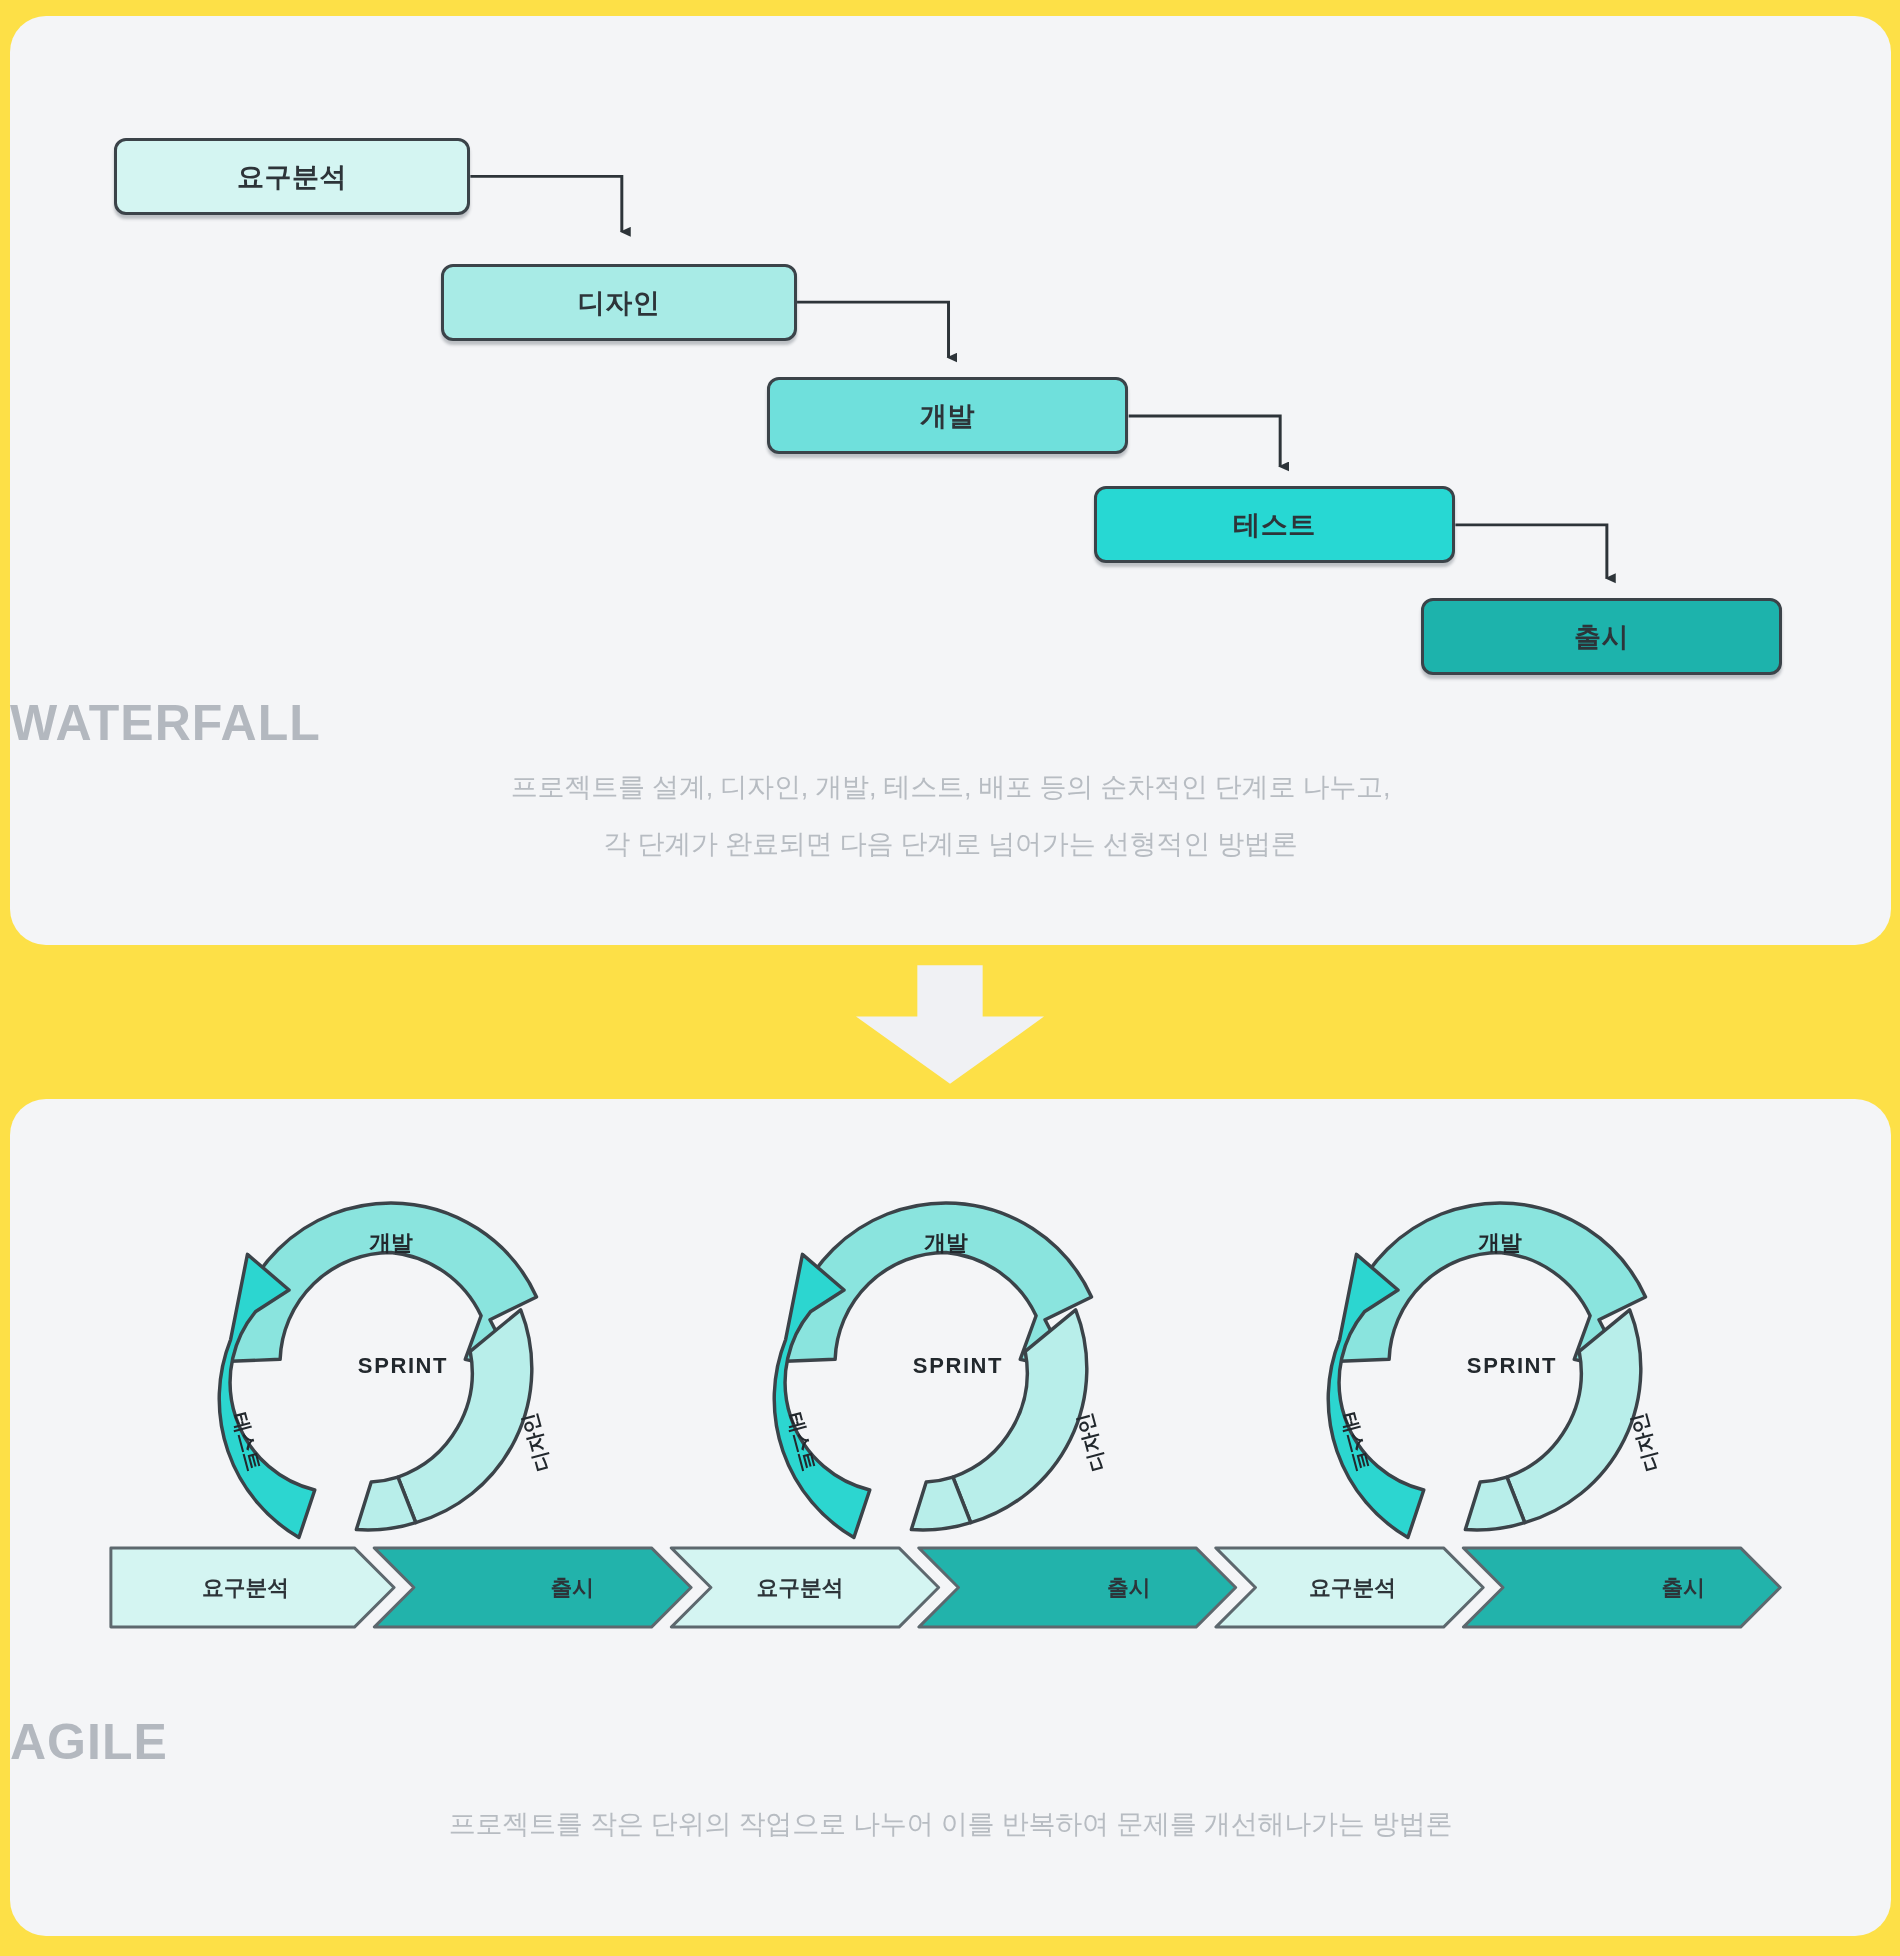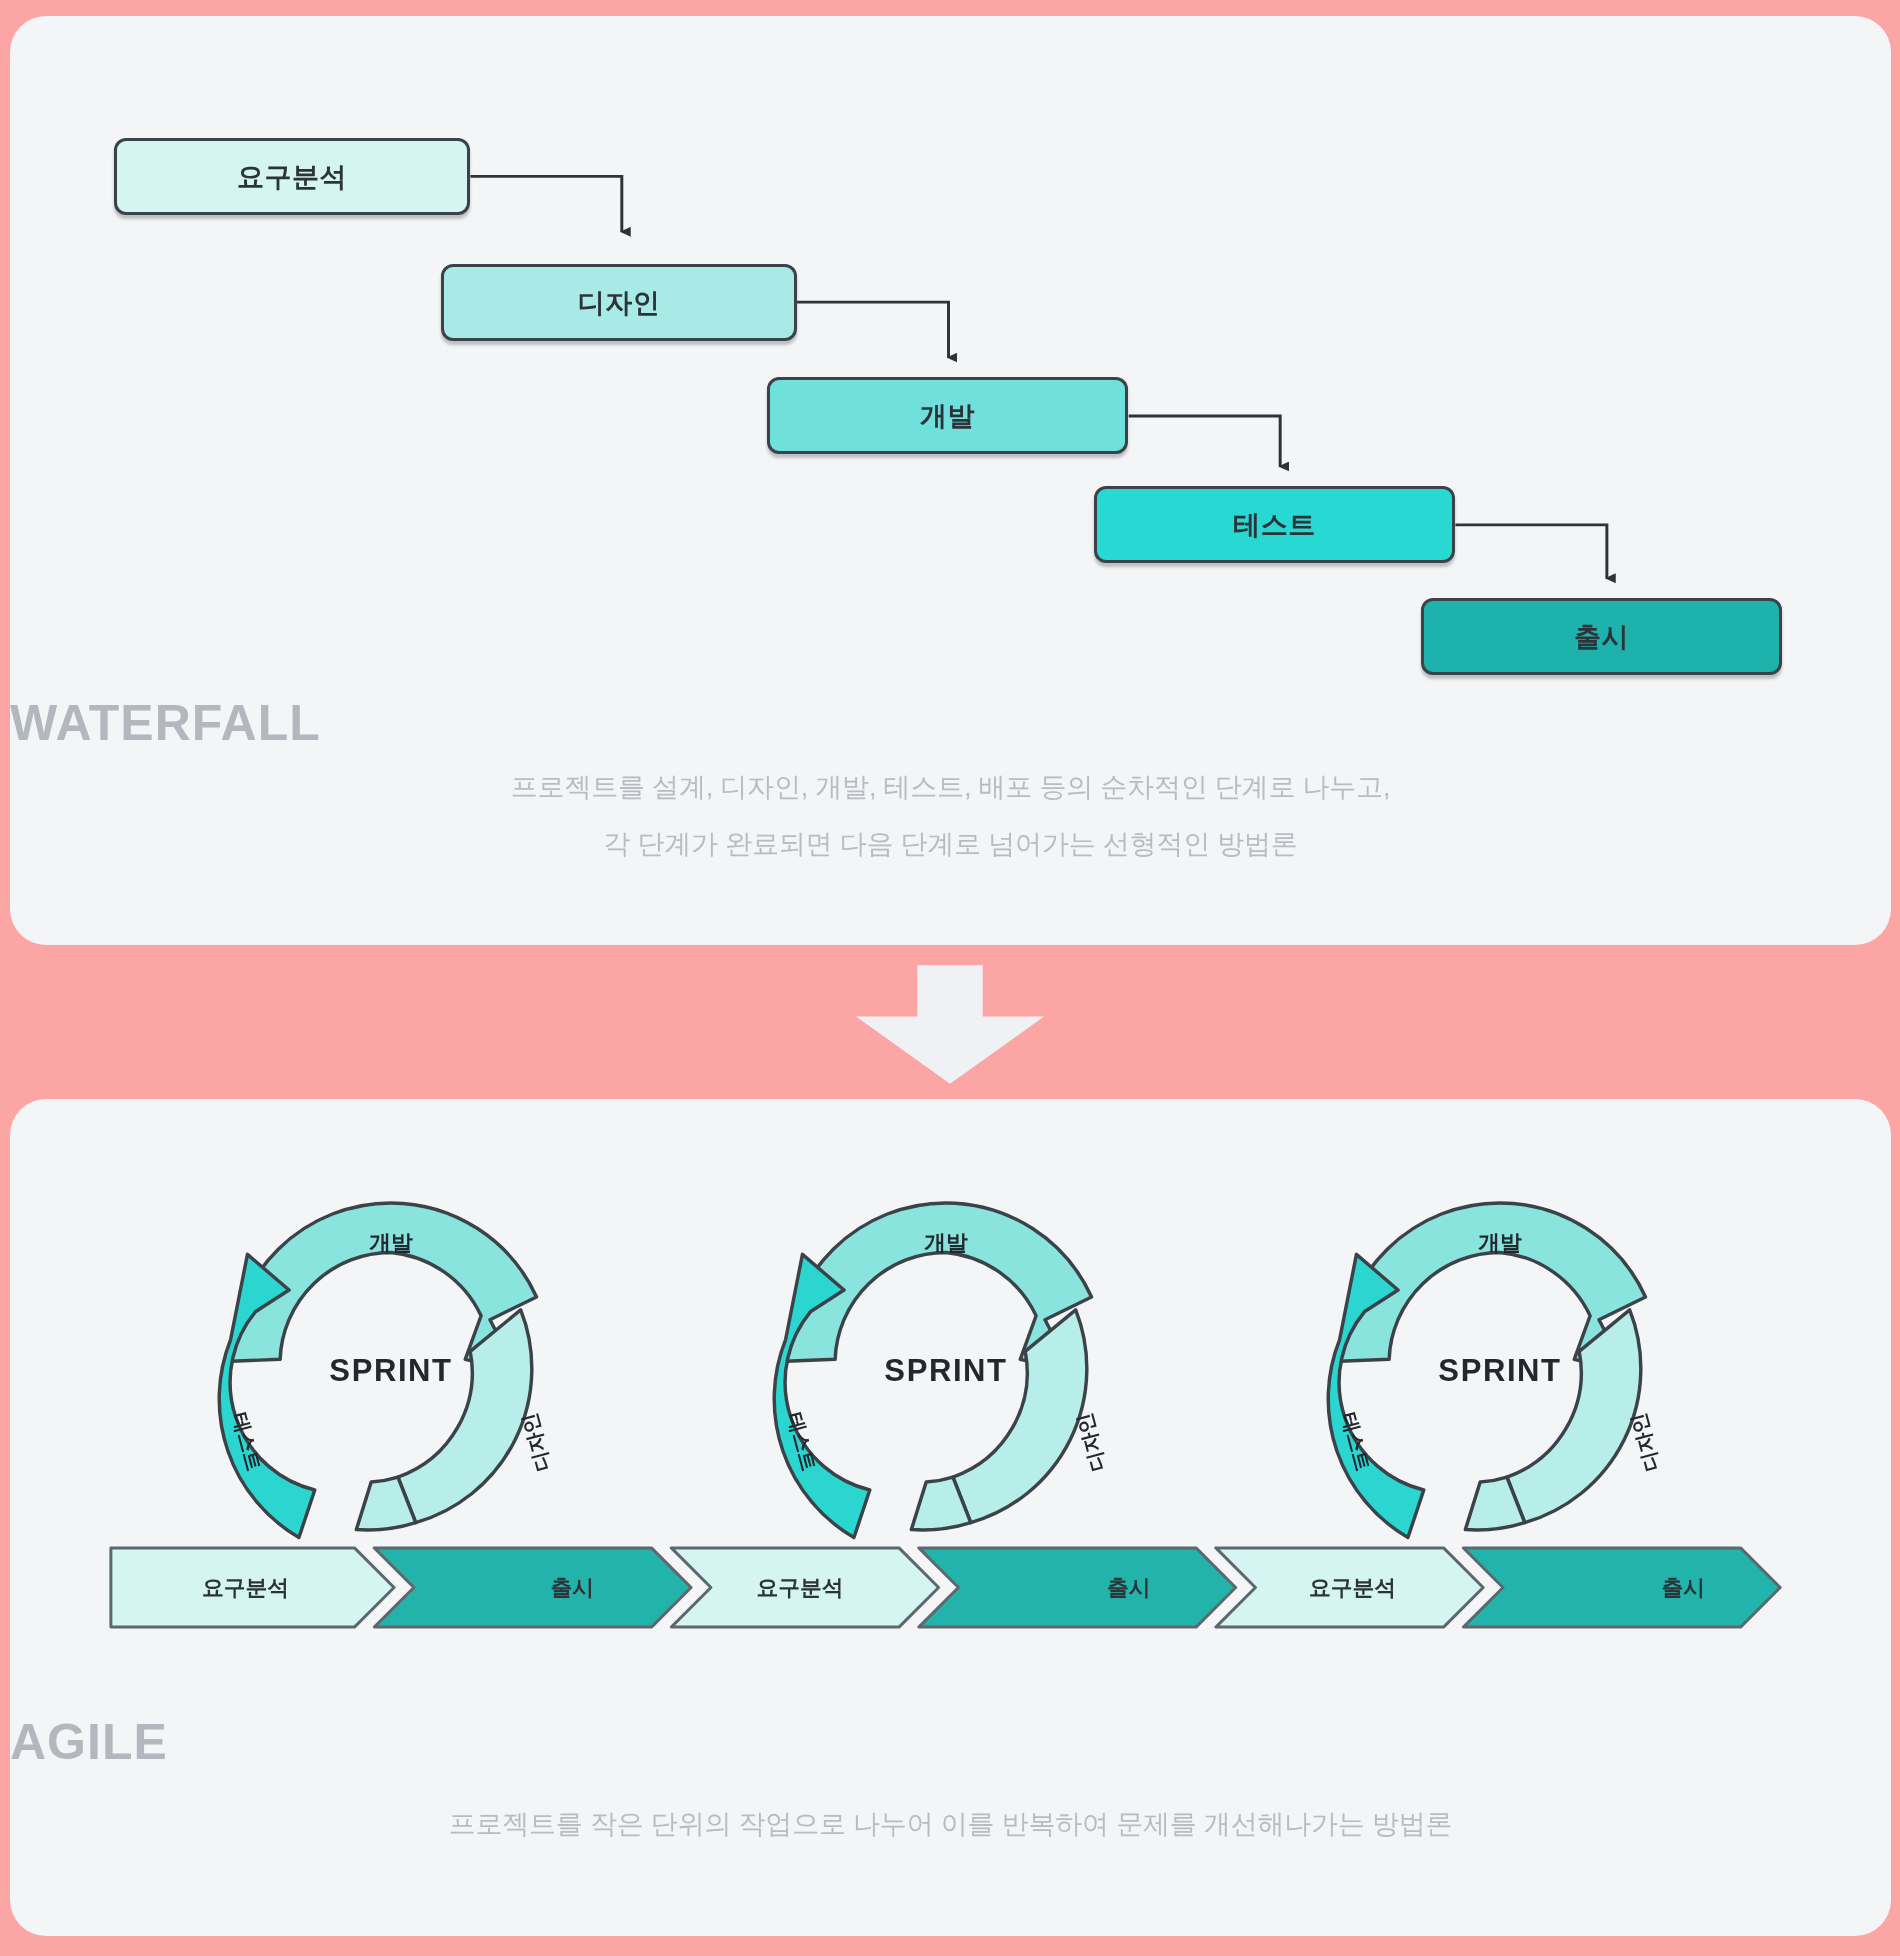--- a/index.html
+++ b/index.html
@@ -6,21 +6,21 @@
   html, body {
     margin: 0; padding: 0;
     width: 1901px; height: 1956px;
     background: #ffffff;
     font-family: "Liberation Sans", sans-serif;
     overflow: hidden;
   }
   #page {
     position: relative;
     width: 1901px; height: 1956px;
-    background: #fca5a5;
+    background: #fde047;
   }
 
   
   .panel {
     position: absolute;
     left: 10px;
     width: 1881px;
     background: #f4f5f7;
     border-radius: 36px;
   }
@@ -89,24 +89,24 @@
     height: 396px;
   }
   #cycle-0 { left: 168px; }
   #cycle-1 { left: 723px; }
   #cycle-2 { left: 1277px; }
 
   .cycle svg { position:absolute; left:0; top:0; }
 
   .sprint-label {
     position: absolute;
-    left: 0; top: 160px;
+    left: 12px; top: 160px;
     width: 446px;
     text-align: center;
-    font-size: 31px;
+    font-size: 22px;
     font-weight: 700;
     color: #22282d;
     letter-spacing: 1.6px;
   }
 
   
   #chev-strip {
     position: absolute;
     left: 0; top: 1533px;
     width: 1901px; height: 109px;

